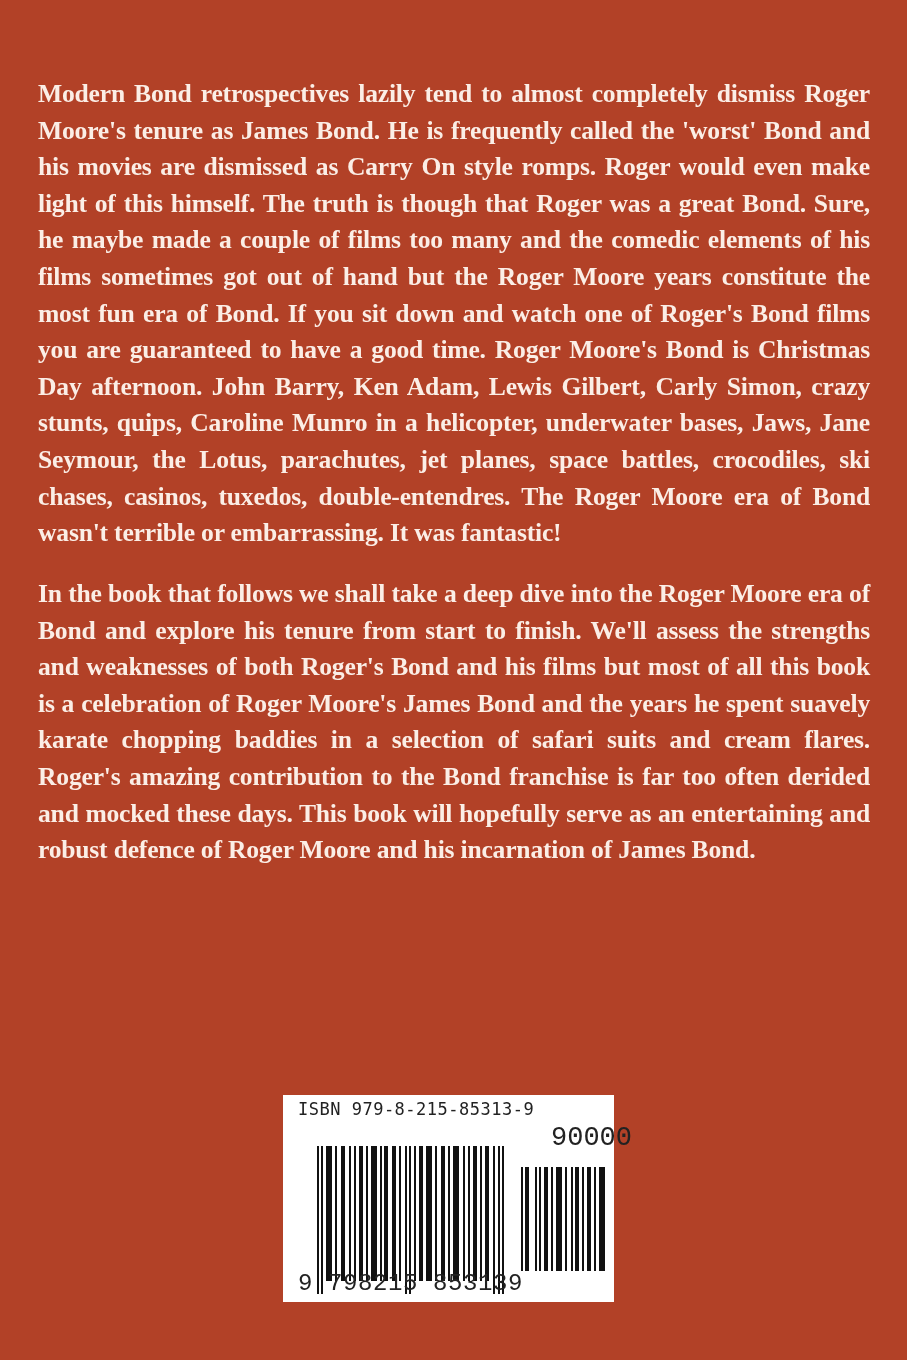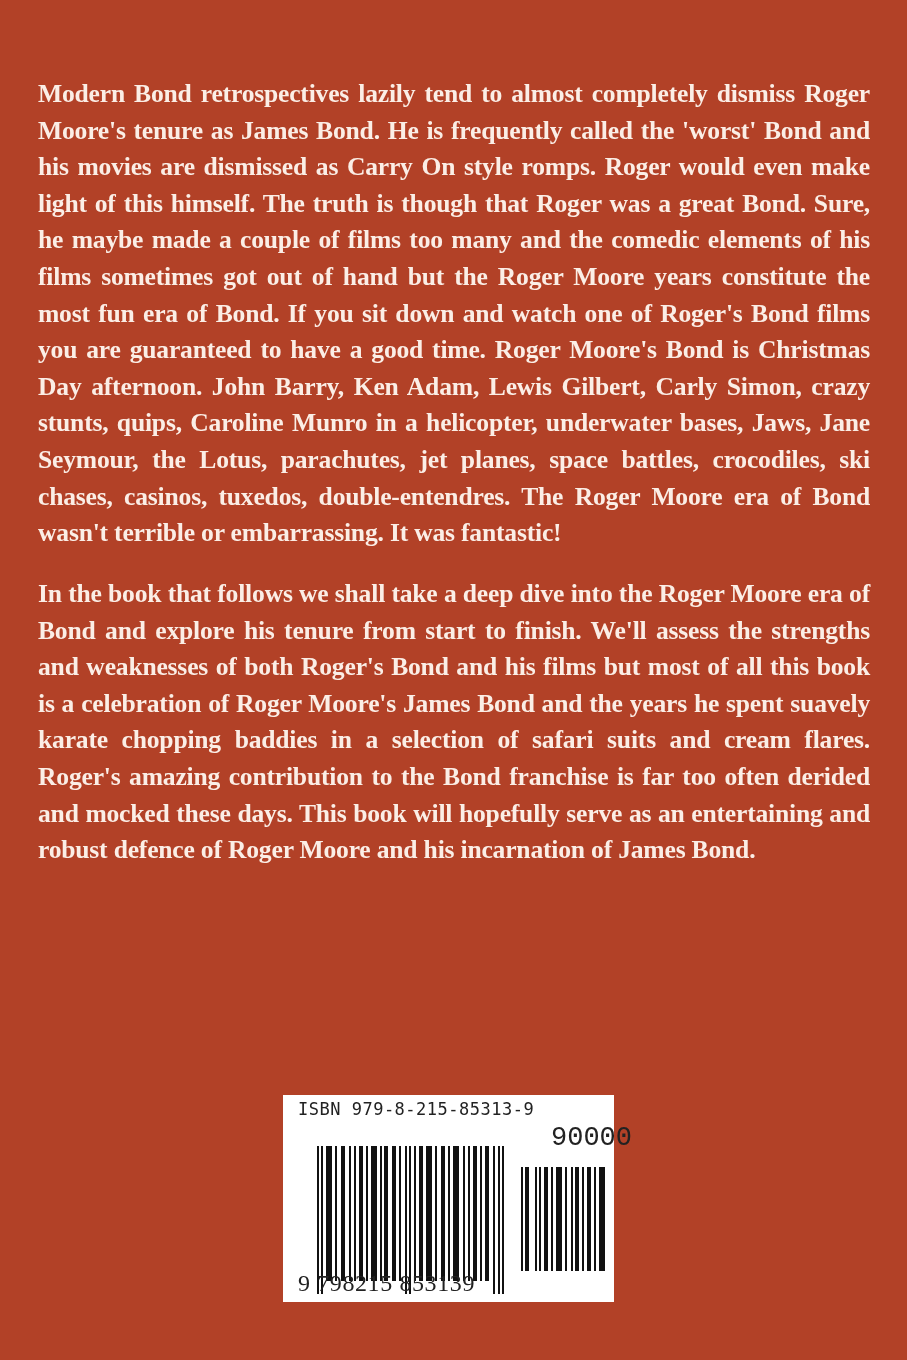--- a/index.html
+++ b/index.html
@@ -42,21 +42,21 @@
     position: absolute;
     left: 248px; top: 28px;
     font-family: Liberation Mono, monospace;
     font-size: 27px;
     color: #222;
     margin-left: 20px;
   }
   .digits-label {
     position: absolute;
     left: 15px; top: 175px;
-    font-family: Liberation Serif, serif;
+    font-family: Liberation Mono, monospace;
     font-size: 24px;
     color: #222;
     letter-spacing: 0.6px;
   }
   .bars-main {
     position: absolute;
     left: 34px; top: 51px;
     width: 188px; height: 148px;
   }
   .bars-addon {

